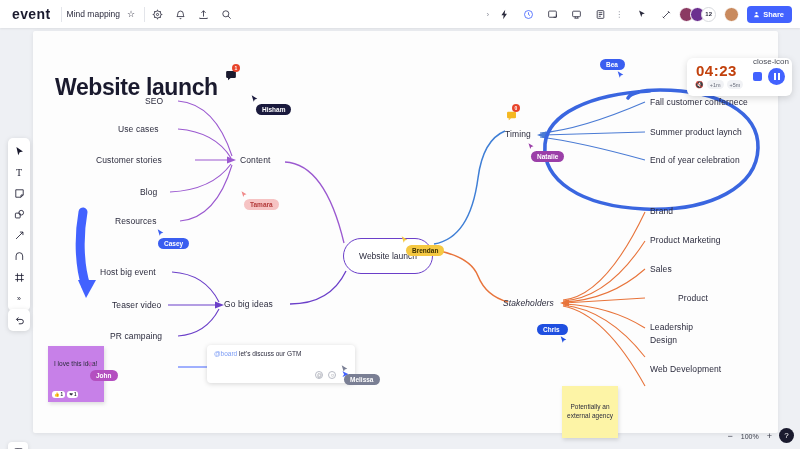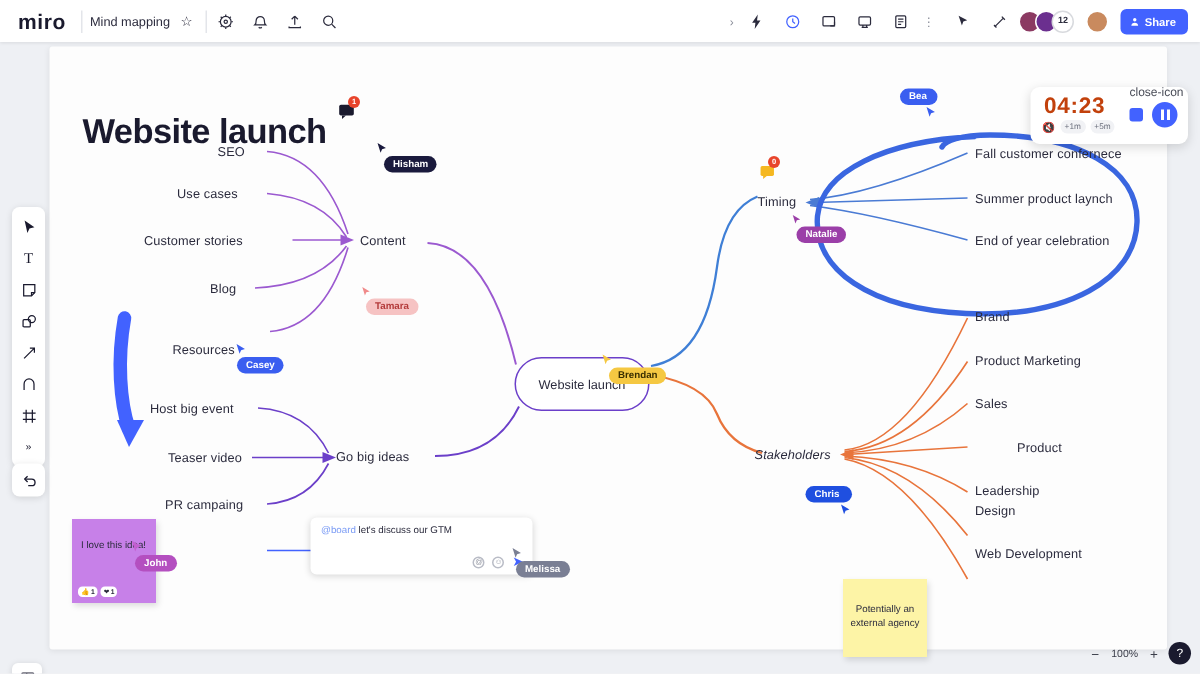--- a/index.html
+++ b/index.html
@@ -135,21 +135,21 @@
   .send { color:#4262ff; font-size:9px; cursor:pointer; line-height:1; }
   .cdot { position:absolute; left:255px; top:334px; width:5px; height:5px;
     border-radius:50%; background:#4262ff; }
 </style>
 </head>
 <body>
 
 <div class="app">
 
   <div class="topbar">
-    <div class="logo">miro</div>
+    <div class="logo">event</div>
     <div class="divider-v"></div>
     <div class="grp-left">
       <span class="board-name">Mind mapping</span>
       <span class="star">☆</span>
       <div class="divider-v"></div>
       <div class="tb-icon">
         <svg width="11" height="11" viewBox="0 0 16 16" fill="none" stroke="#2b2b3d" stroke-width="1.2">
           <circle cx="8" cy="8" r="5.2"></circle>
             <circle cx="8" cy="8" r="1.6"></circle>
           <path d="M8 1v1.6M8 13.4V15M1 8h1.6M13.4 8H15M3.1 3.1l1.1 1.1M11.8 11.8l1.1 1.1M12.9 3.1l-1.1 1.1M4.2 11.8l-1.1 1.1"></path>
@@ -298,21 +298,21 @@
       </div>
 
       <div class="center-node">
         <span>Website launch</span>
       </div>
 
       <div class="node" style="left:145px;top:68px;">SEO</div>
       <div class="node" style="left:118px;top:96px;">Use cases</div>
       <div class="node" style="left:96px;top:127px;">Customer stories</div>
       <div class="node" style="left:140px;top:159px;">Blog</div>
-      <div class="node" style="left:115px;top:200px;text-align:right;">Resources</div>
+      <div class="node" style="left:115px;top:188px;text-align:right;">Resources</div>
       <div class="node" style="left:240px;top:127px;">Content</div>
 
       <div class="node" style="left:100px;top:239px;">Host big event</div>
       <div class="node" style="left:112px;top:272px;">Teaser video</div>
       <div class="node" style="left:110px;top:303px;">PR campaing</div>
       <div class="node" style="left:224px;top:271px;">Go big ideas</div>
 
       <div class="node" style="left:505px;top:101px;">Timing</div>
       <div class="cbadge" style="left:506px;top:79px;">
         <svg width="11" height="11" viewBox="0 0 16 16" fill="#f5b821">

